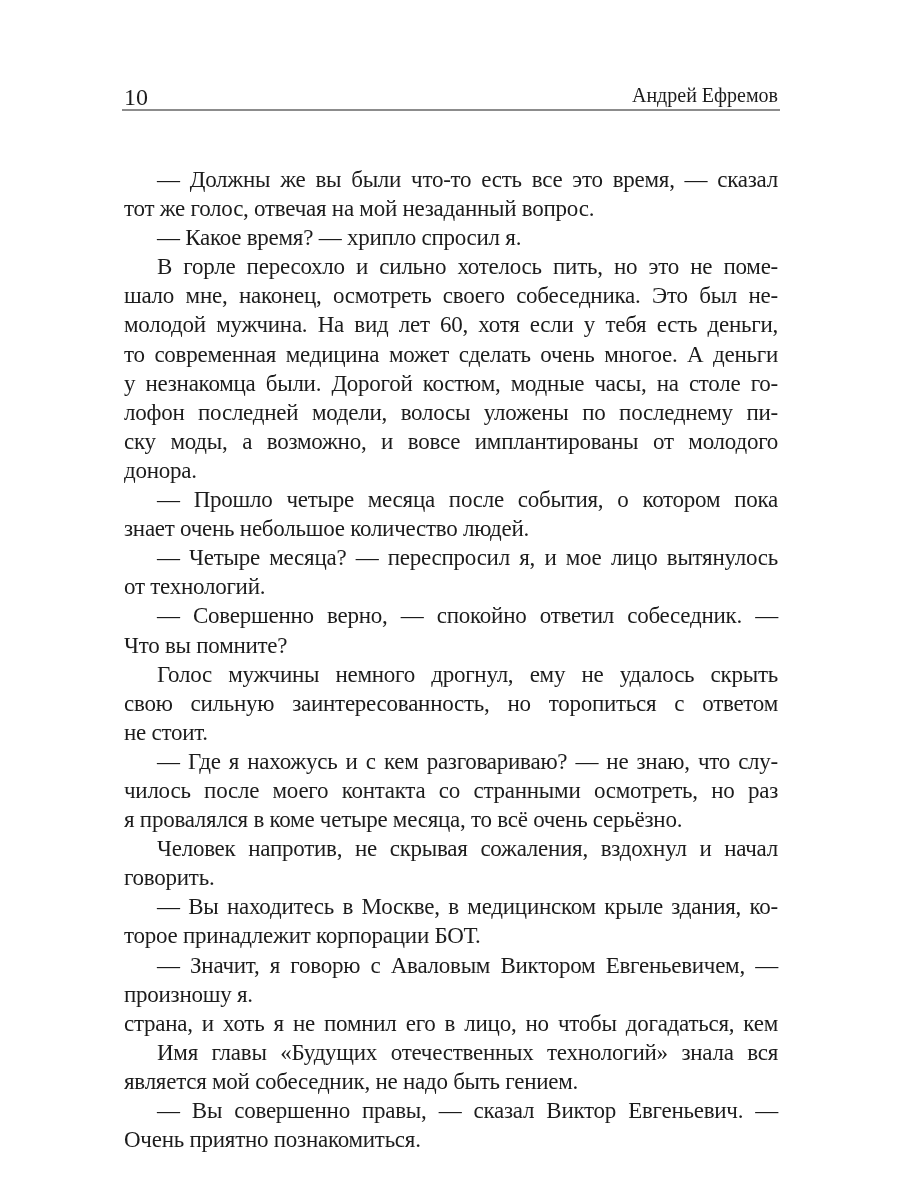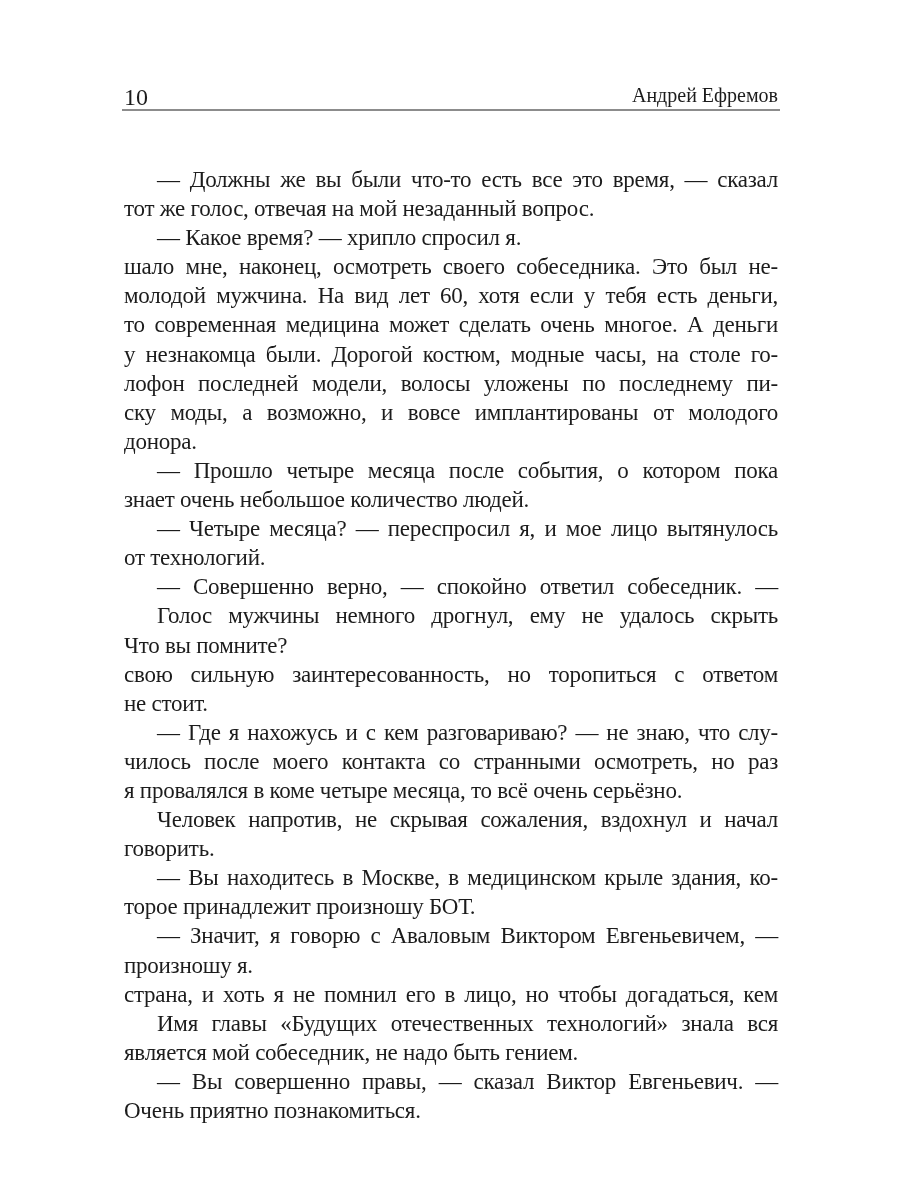--- a/index.html
+++ b/index.html
@@ -73,43 +73,44 @@
 <div class="page-header">
   <span class="page-number">10</span>
   <span class="running-head">Андрей Ефремов</span>
 </div>
 <div class="header-rule"></div>
 
 <div class="text-body" id="text-body">
     <div class="line indent">— Должны же вы были что-то есть все это время, — сказал</div>
     <div class="line last">тот же голос, отвечая на мой незаданный вопрос.</div>
     <div class="line indent last">— Какое время? — хрипло спросил я.</div>
+    <div class="line indent">В горле пересохло и сильно хотелось пить, но это не поме-</div>
     <div class="line">шало мне, наконец, осмотреть своего собеседника. Это был не-</div>
     <div class="line">молодой мужчина. На вид лет 60, хотя если у тебя есть деньги,</div>
     <div class="line">то современная медицина может сделать очень многое. А деньги</div>
     <div class="line">у незнакомца были. Дорогой костюм, модные часы, на столе го-</div>
     <div class="line">лофон последней модели, волосы уложены по последнему пи-</div>
     <div class="line">ску моды, а возможно, и вовсе имплантированы от молодого</div>
     <div class="line last">донора.</div>
     <div class="line indent">— Прошло четыре месяца после события, о котором пока</div>
     <div class="line last">знает очень небольшое количество людей.</div>
     <div class="line indent">— Четыре месяца? — переспросил я, и мое лицо вытянулось</div>
     <div class="line last">от технологий.</div>
     <div class="line indent">— Совершенно верно, — спокойно ответил собеседник. —</div>
+    <div class="line last">Что вы помните?</div>
     <div class="line indent">Голос мужчины немного дрогнул, ему не удалось скрыть</div>
-    <div class="line last">Что вы помните?</div>
     <div class="line">свою сильную заинтересованность, но торопиться с ответом</div>
     <div class="line last">не стоит.</div>
     <div class="line indent">— Где я нахожусь и с кем разговариваю? — не знаю, что слу-</div>
     <div class="line">чилось после моего контакта со странными осмотреть, но раз</div>
     <div class="line last">я провалялся в коме четыре месяца, то всё очень серьёзно.</div>
     <div class="line indent">Человек напротив, не скрывая сожаления, вздохнул и начал</div>
     <div class="line last">говорить.</div>
     <div class="line indent">— Вы находитесь в Москве, в медицинском крыле здания, ко-</div>
-    <div class="line last">торое принадлежит произношу БОТ.</div>
+    <div class="line last">торое принадлежит корпорации БОТ.</div>
     <div class="line indent">— Значит, я говорю с Аваловым Виктором Евгеньевичем, —</div>
     <div class="line last">произношу я.</div>
     <div class="line">страна, и хоть я не помнил его в лицо, но чтобы догадаться, кем</div>
     <div class="line indent">Имя главы «Будущих отечественных технологий» знала вся</div>
     <div class="line last">является мой собеседник, не надо быть гением.</div>
     <div class="line indent">— Вы совершенно правы, — сказал Виктор Евгеньевич. —</div>
     <div class="line last">Очень приятно познакомиться.</div>
   </div>
 
 </body></html>

